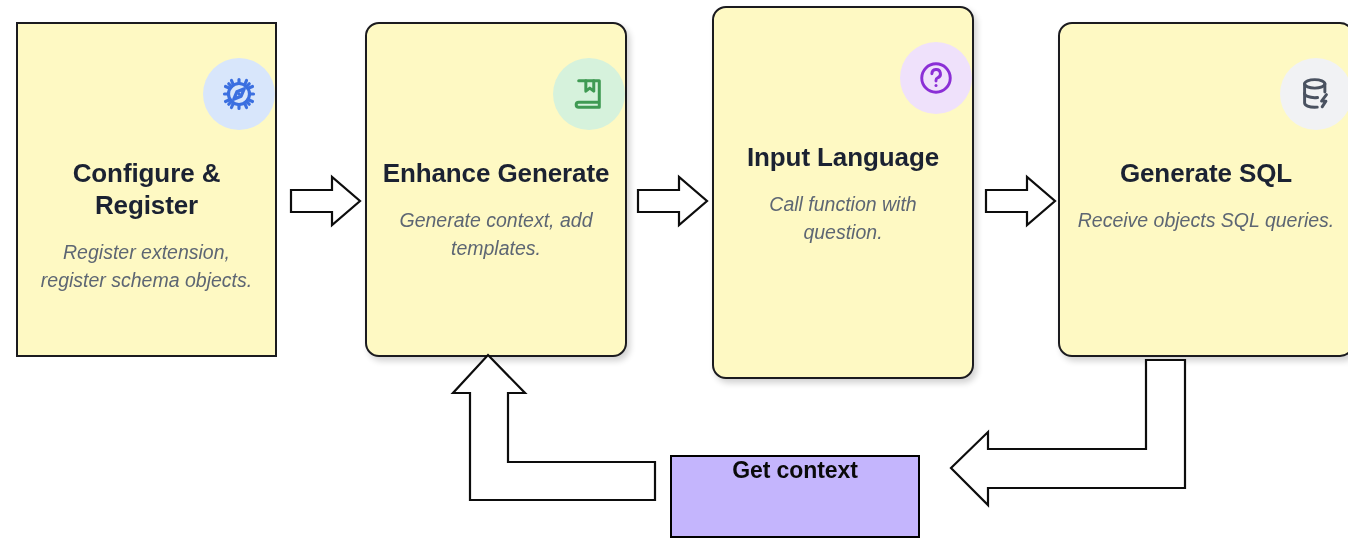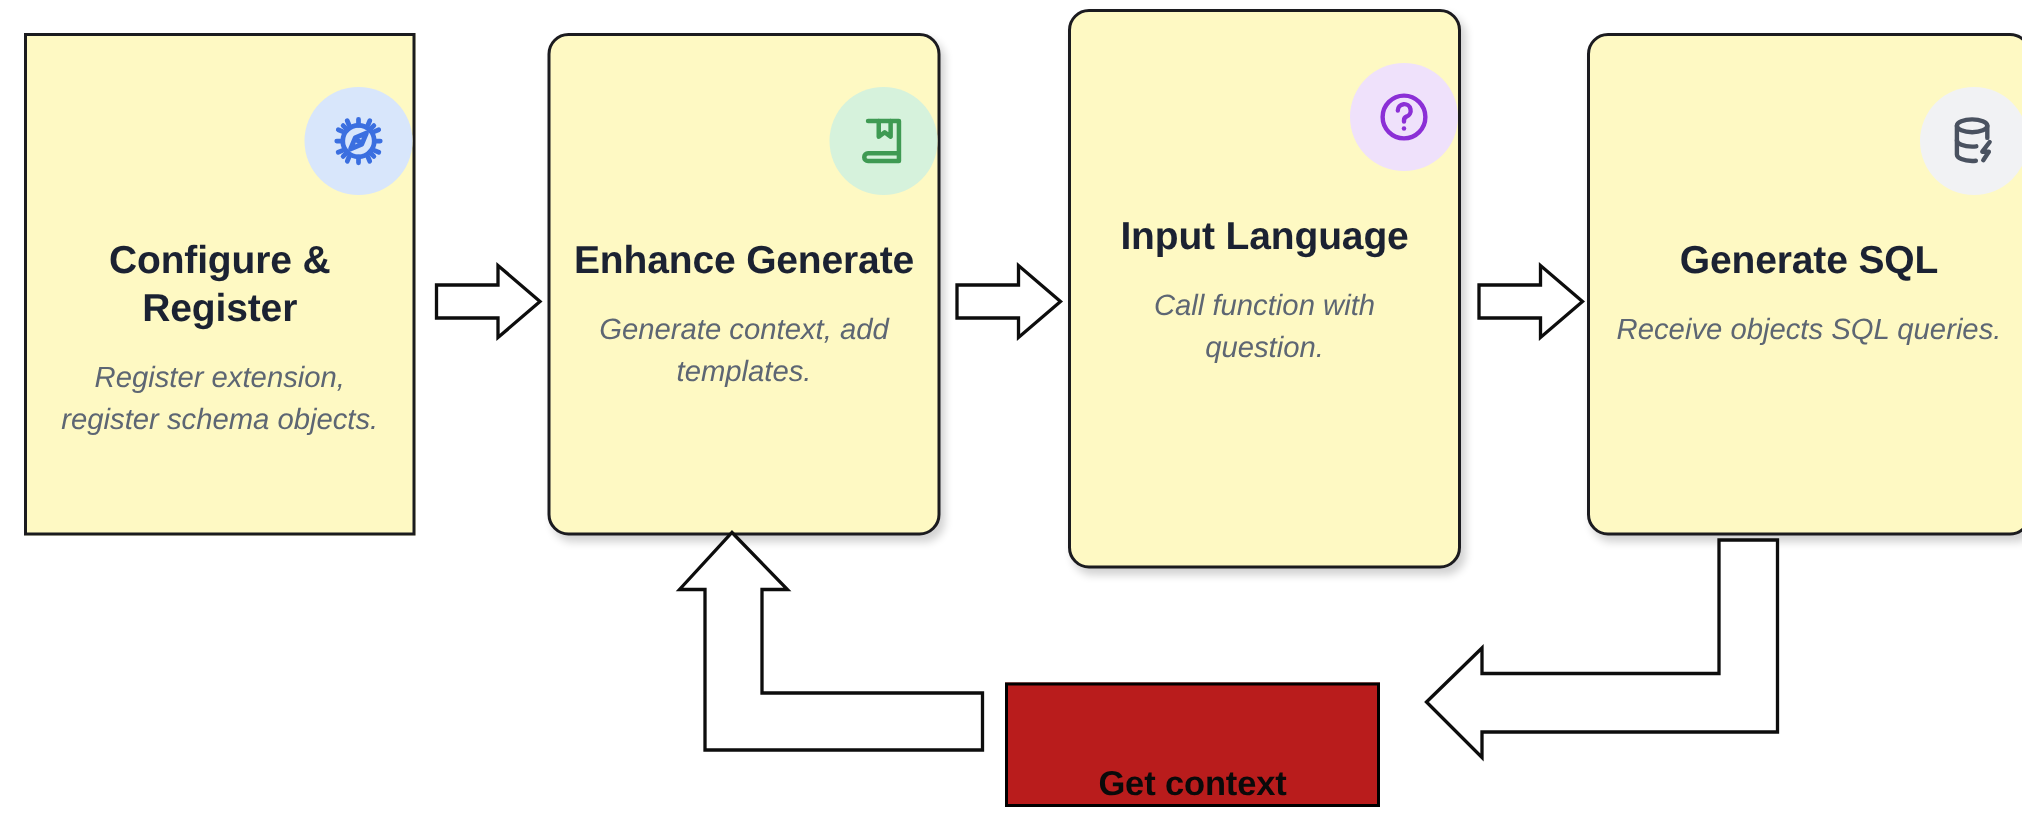--- a/index.html
+++ b/index.html
@@ -68,24 +68,24 @@
     padding: 0 14px;
     box-sizing: border-box;
     width: 100%;
     font-style: italic;
   }
 
   
   .ctx-box {
     position: absolute;
     box-sizing: border-box;
-    background: #b91c1c;
+    background: #c4b5fd;
     border: 2px solid #000000;
     display: flex;
-    align-items: flex-end;
+    align-items: flex-start;
     justify-content: center;
   }
   .ctx-label {
     font-size: 23px;
     font-weight: bold;
     color: #0a0a0a;
     letter-spacing: -0.1px;
   }
 
   

